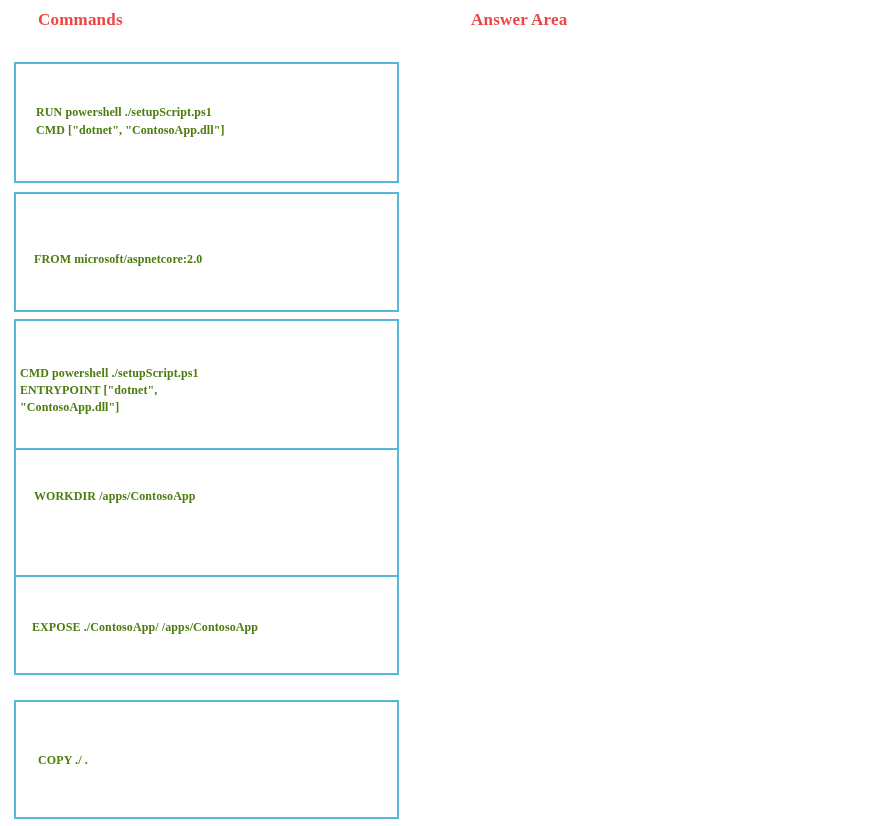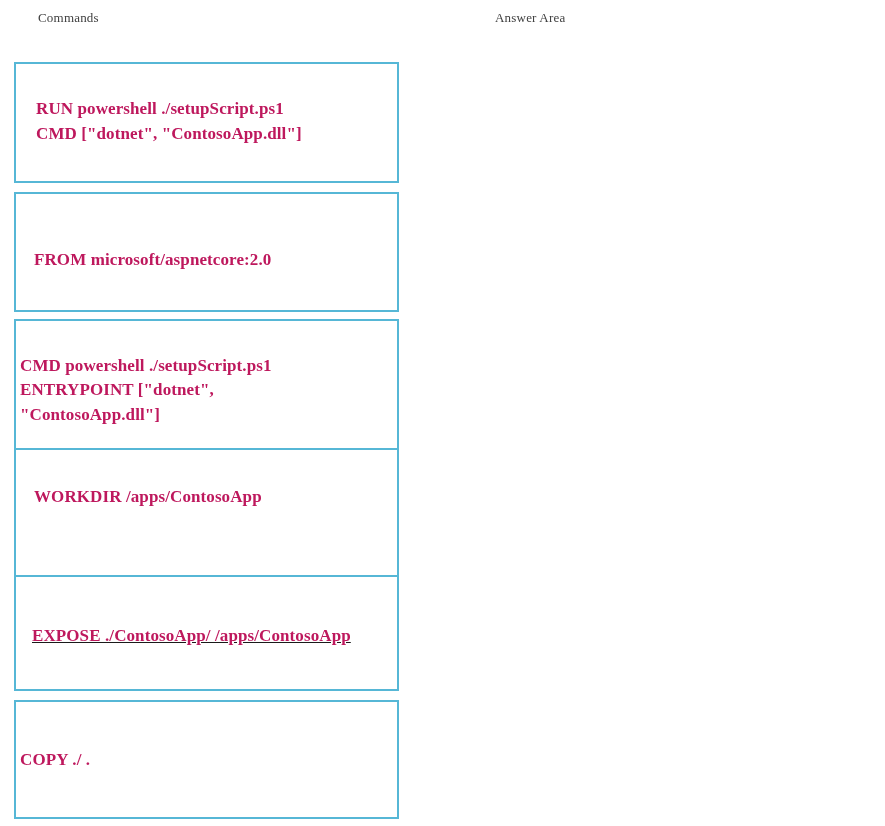--- a/index.html
+++ b/index.html
@@ -12,28 +12,28 @@
     height: 826px;
     position: relative;
     font-family: "Liberation Serif", "DejaVu Serif", serif;
     color: #1a1a1a;
     overflow: hidden;
   }
 
   .column-heading {
     position: absolute;
     font-family: "Liberation Serif", "DejaVu Serif", serif;
-    font-size: 13px;
-    font-weight: 400;
-    color: #404040;
+    font-size: 17px;
+    font-weight: 700;
+    color: #ef4444;
     letter-spacing: 0.2px;
     white-space: nowrap;
   }
   #commands-heading { left: 38px; top: 10px; }
-  #answer-area-heading { left: 471px; top: 10px; margin-left: 24px; }
+  #answer-area-heading { left: 471px; top: 10px; }
 
   .commands-list {
     position: absolute;
     left: 0;
     top: 0;
     width: 420px;
     height: 826px;
   }
 
   .command-card {
@@ -44,43 +44,43 @@
     background: #ffffff;
     border: 2px solid #56b7d6;
     display: flex;
     flex-direction: column;
     justify-content: center;
     overflow: hidden;
   }
 
   .command-card .card-text {
     font-family: "Liberation Serif", "DejaVu Serif", serif;
-    font-size: 17px;
+    font-size: 12px;
     font-weight: 700;
     line-height: 1.42;
-    color: #be185d;
+    color: #4d7c0f;
     white-space: pre-line;
     letter-spacing: 0.1px;
   }
 
   
   #card-run-cmd      { top: 62px;  height: 121px; }
   #card-from         { top: 192px; height: 120px; }
   #card-cmd-entry    { top: 319px; height: 144px; }
   #card-workdir      { top: 448px; height: 144px; }
-  #card-expose       { top: 575px; height: 116px; text-decoration: underline; }
+  #card-expose       { top: 575px; height: 100px; }
   #card-copy         { top: 700px; height: 119px; }
 
   
   #card-run-cmd   .card-text { padding: 0 10px 0 20px; }
   #card-from      .card-text { padding: 0 10px 0 18px; }
   #card-cmd-entry .card-text { padding: 0 6px 0 4px; }
   #card-workdir   .card-text { padding: 0 10px 0 18px; }
   #card-expose    .card-text { padding: 0 6px 0 16px; }
-  #card-copy      .card-text { padding: 0 10px 0 4px; }
+  #card-copy      .card-text { padding: 0 10px 0 22px; }
 
   
   #card-run-cmd   .card-text { margin-top: -2px; }
   #card-from      .card-text { margin-top: 16px; }
   #card-cmd-entry .card-text { margin-top: -1px; }
   #card-workdir   .card-text { margin-bottom: 46px; }
   #card-expose    .card-text { margin-top: 6px; }
   #card-copy      .card-text { margin-top: 2px; }
 
   .answer-area {

